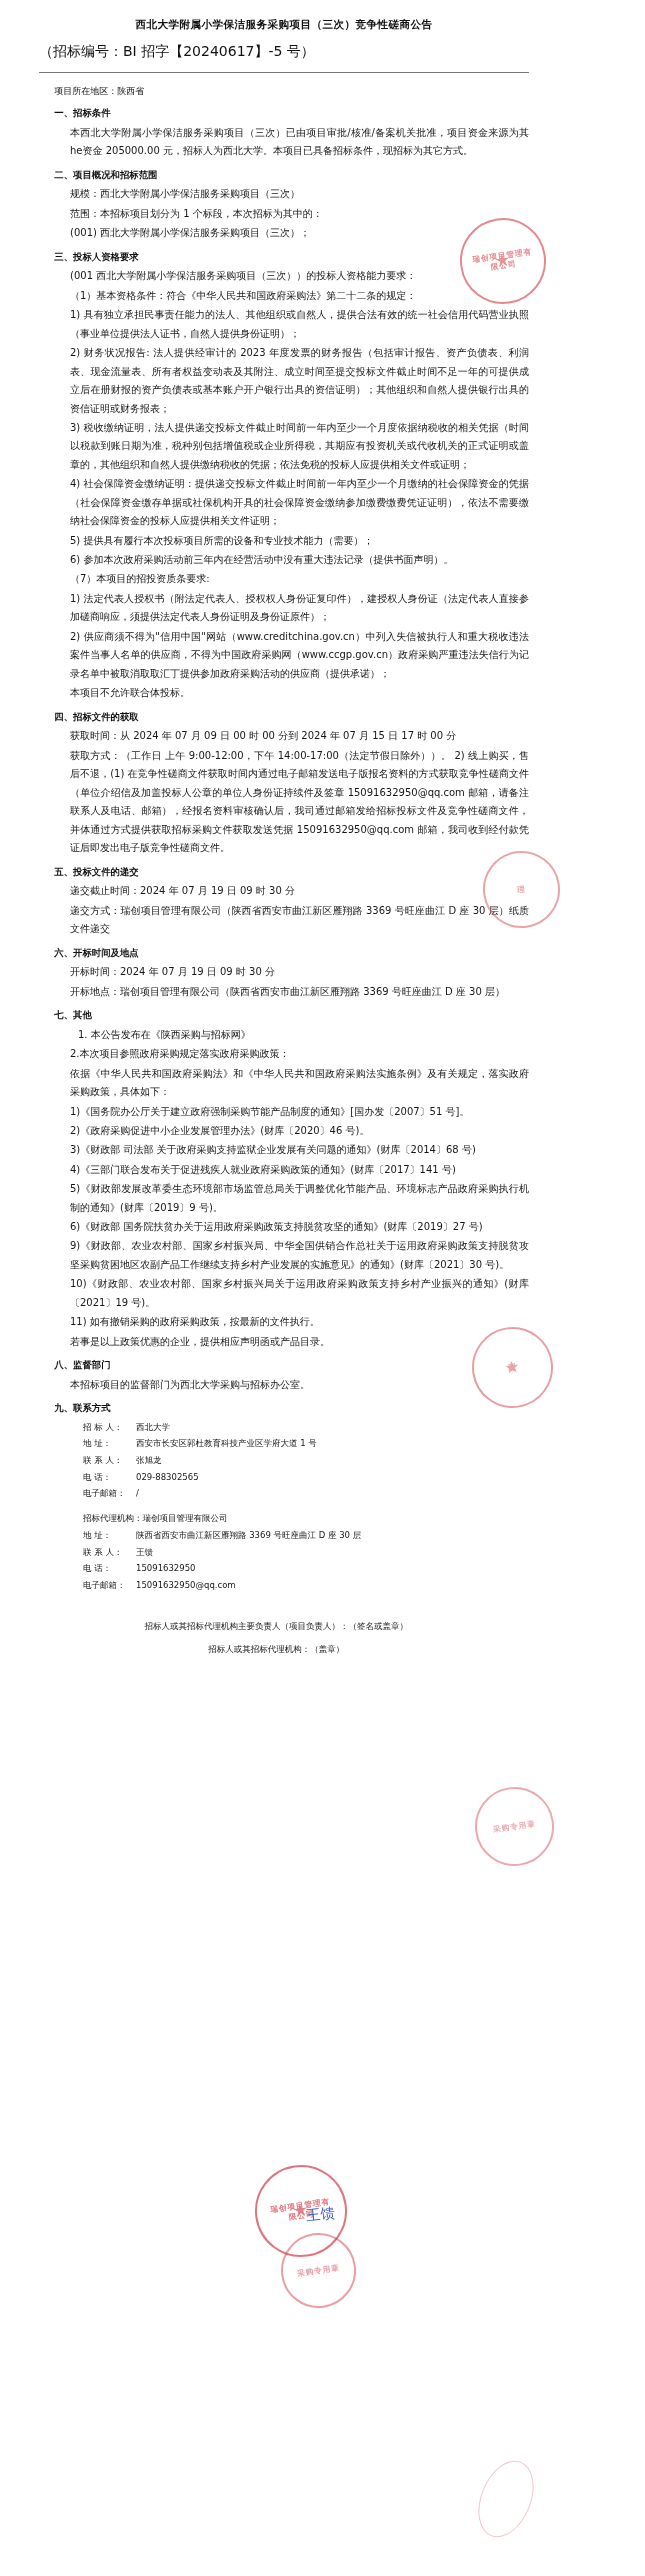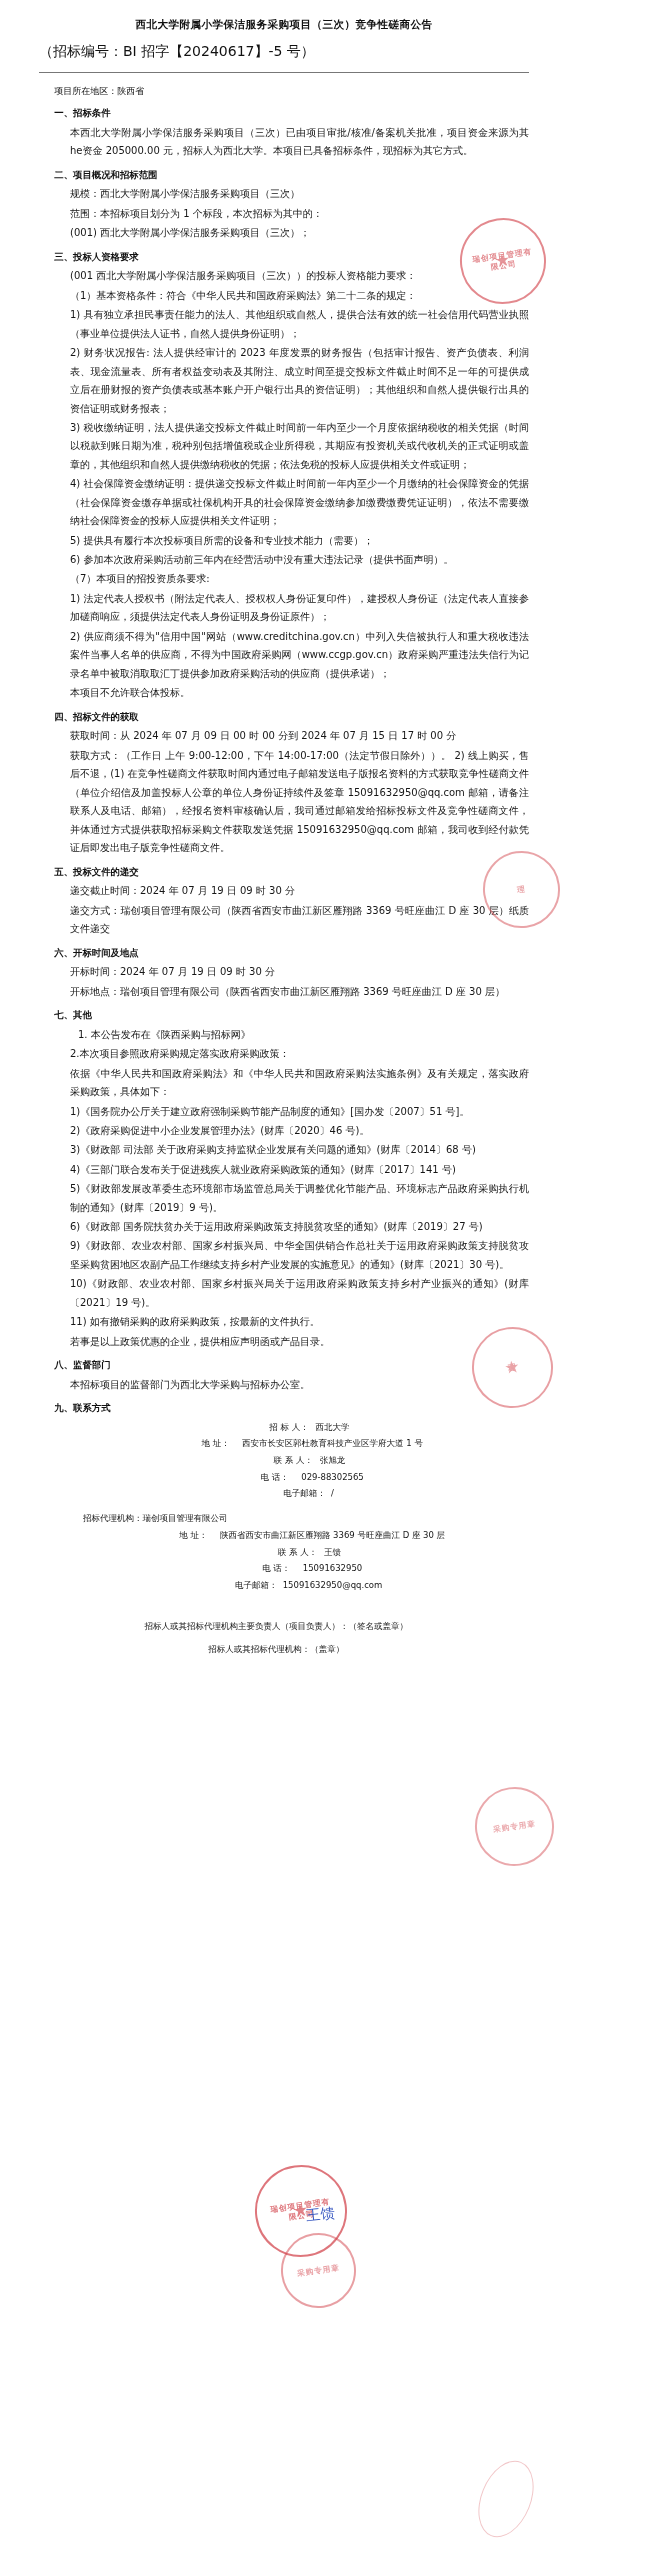--- a/index.html
+++ b/index.html
@@ -64,21 +64,20 @@
   p.para.indent2 {
     padding-left: 39px;
   }
   .contact-block {
     padding-left: 44px;
   }
   .contact-row {
     font-size: 8.5px;
     line-height: 1.95;
     color: #161616;
-    text-align: center;
   }
   .contact-row .lbl {
     display: inline-block;
     min-width: 53px;
   }
   .agency-head {
     font-size: 8.5px;
     line-height: 2;
     padding-left: 44px;
     margin-top: 8.5px;

